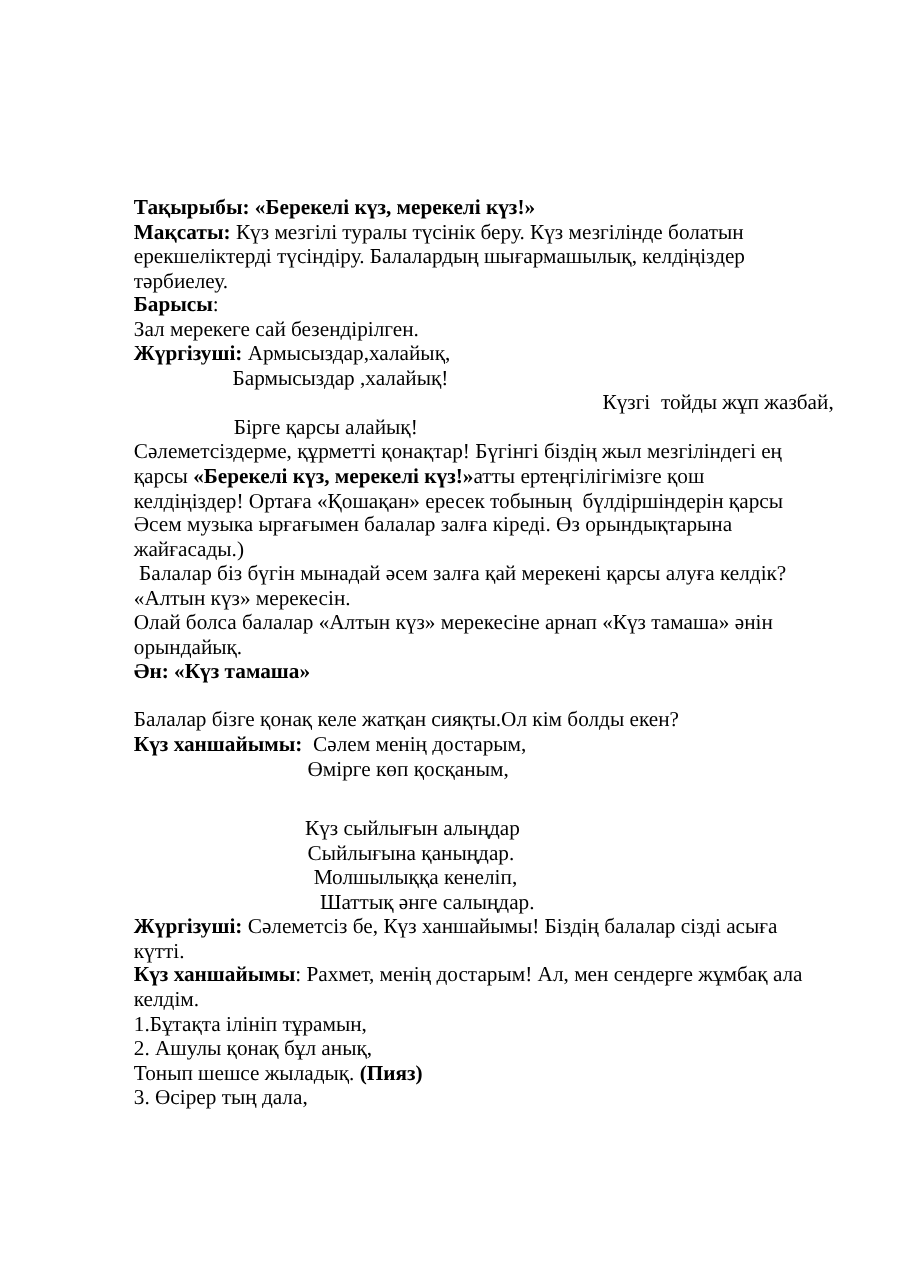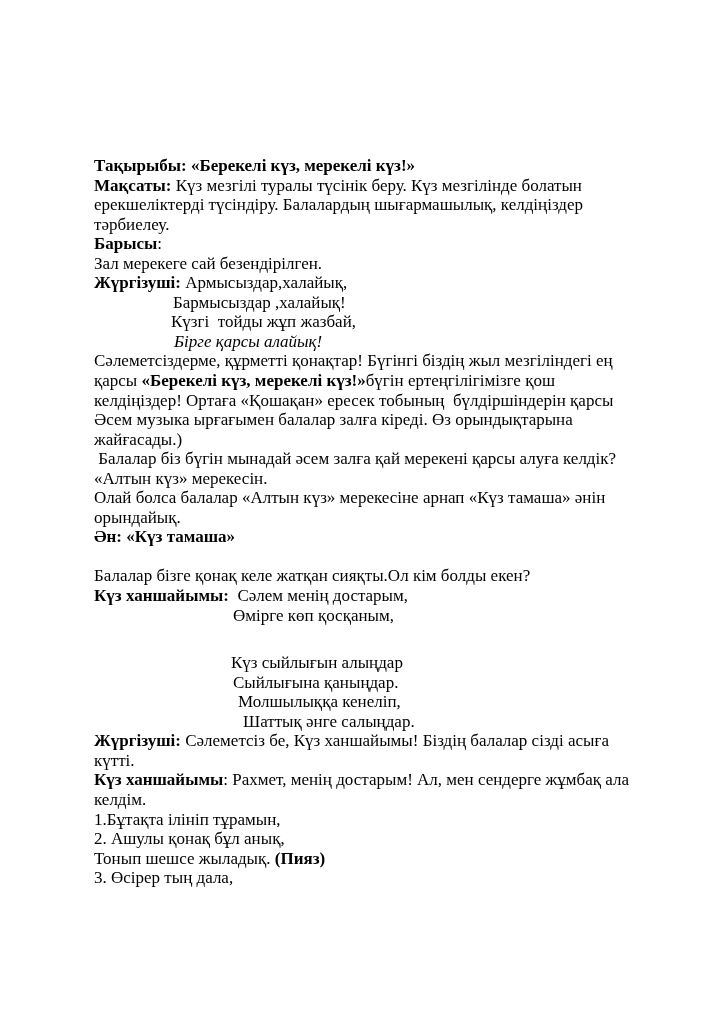--- a/index.html
+++ b/index.html
@@ -11,21 +11,21 @@
     position: relative;
     width: 724px;
     height: 1024px;
     background: #ffffff;
     color: #000000;
     font-family: "Liberation Serif", "DejaVu Serif", serif;
     overflow: hidden;
   }
   .text-block {
     position: absolute;
-    left: 94px;
+    left: 107px;
     top: 156px;
     width: 560px;
     font-size: 17px;
     line-height: 19.55px;
   }
   .doc-line {
     white-space: pre-wrap;
     min-height: 19.55px;
   }
   .b {
@@ -38,24 +38,24 @@
 <div class="page">
   <div class="text-block" id="doc">
       <div class="doc-line"><span class="b">Тақырыбы: «Берекелі күз, мерекелі күз!»</span></div>
       <div class="doc-line"><span class="b">Мақсаты:</span><span> Күз мезгілі туралы түсінік беру. Күз мезгілінде болатын</span></div>
       <div class="doc-line"><span>ерекшеліктерді түсіндіру. Балалардың шығармашылық, келдіңіздер</span></div>
       <div class="doc-line"><span>тәрбиелеу.</span></div>
       <div class="doc-line"><span class="b">Барысы</span><span>:</span></div>
       <div class="doc-line"><span>Зал мерекеге сай безендірілген.</span></div>
       <div class="doc-line"><span class="b">Жүргізуші:</span><span> Армысыздар,халайық,</span></div>
       <div class="doc-line" style="padding-left: 79px;"><span>Бармысыздар ,халайық!</span></div>
-      <div class="doc-line" style="padding-left: 77px;"><span>Күзгі  тойды жұп жазбай,</span></div>
-      <div class="doc-line" style="padding-left: 80px; font-style: italic;"><span>Бірге қарсы алайық!</span></div>
+      <div class="doc-line" style="padding-left: 77px; text-align: right;"><span>Күзгі  тойды жұп жазбай,</span></div>
+      <div class="doc-line" style="padding-left: 80px;"><span>Бірге қарсы алайық!</span></div>
       <div class="doc-line"><span>Сәлеметсіздерме, құрметті қонақтар! Бүгінгі біздің жыл мезгіліндегі ең</span></div>
-      <div class="doc-line"><span>қарсы </span><span class="b">«Берекелі күз, мерекелі күз!»</span><span>бүгін ертеңгілігімізге қош</span></div>
+      <div class="doc-line"><span>қарсы </span><span class="b">«Берекелі күз, мерекелі күз!»</span><span>атты ертеңгілігімізге қош</span></div>
       <div class="doc-line"><span>келдіңіздер! Ортаға «Қошақан» ересек тобының  бүлдіршіндерін қарсы</span></div>
       <div class="doc-line"><span>Әсем музыка ырғағымен балалар залға кіреді. Өз орындықтарына</span></div>
       <div class="doc-line"><span>жайғасады.)</span></div>
       <div class="doc-line"><span> Балалар біз бүгін мынадай әсем залға қай мерекені қарсы алуға келдік?</span></div>
       <div class="doc-line"><span>«Алтын күз» мерекесін.</span></div>
       <div class="doc-line"><span>Олай болса балалар «Алтын күз» мерекесіне арнап «Күз тамаша» әнін</span></div>
       <div class="doc-line"><span>орындайық.</span></div>
       <div class="doc-line"><span class="b">Ән: «Күз тамаша»</span></div>
       <div class="doc-line">&nbsp;</div>
       <div class="doc-line"><span>Балалар бізге қонақ келе жатқан сияқты.Ол кім болды екен?</span></div>

